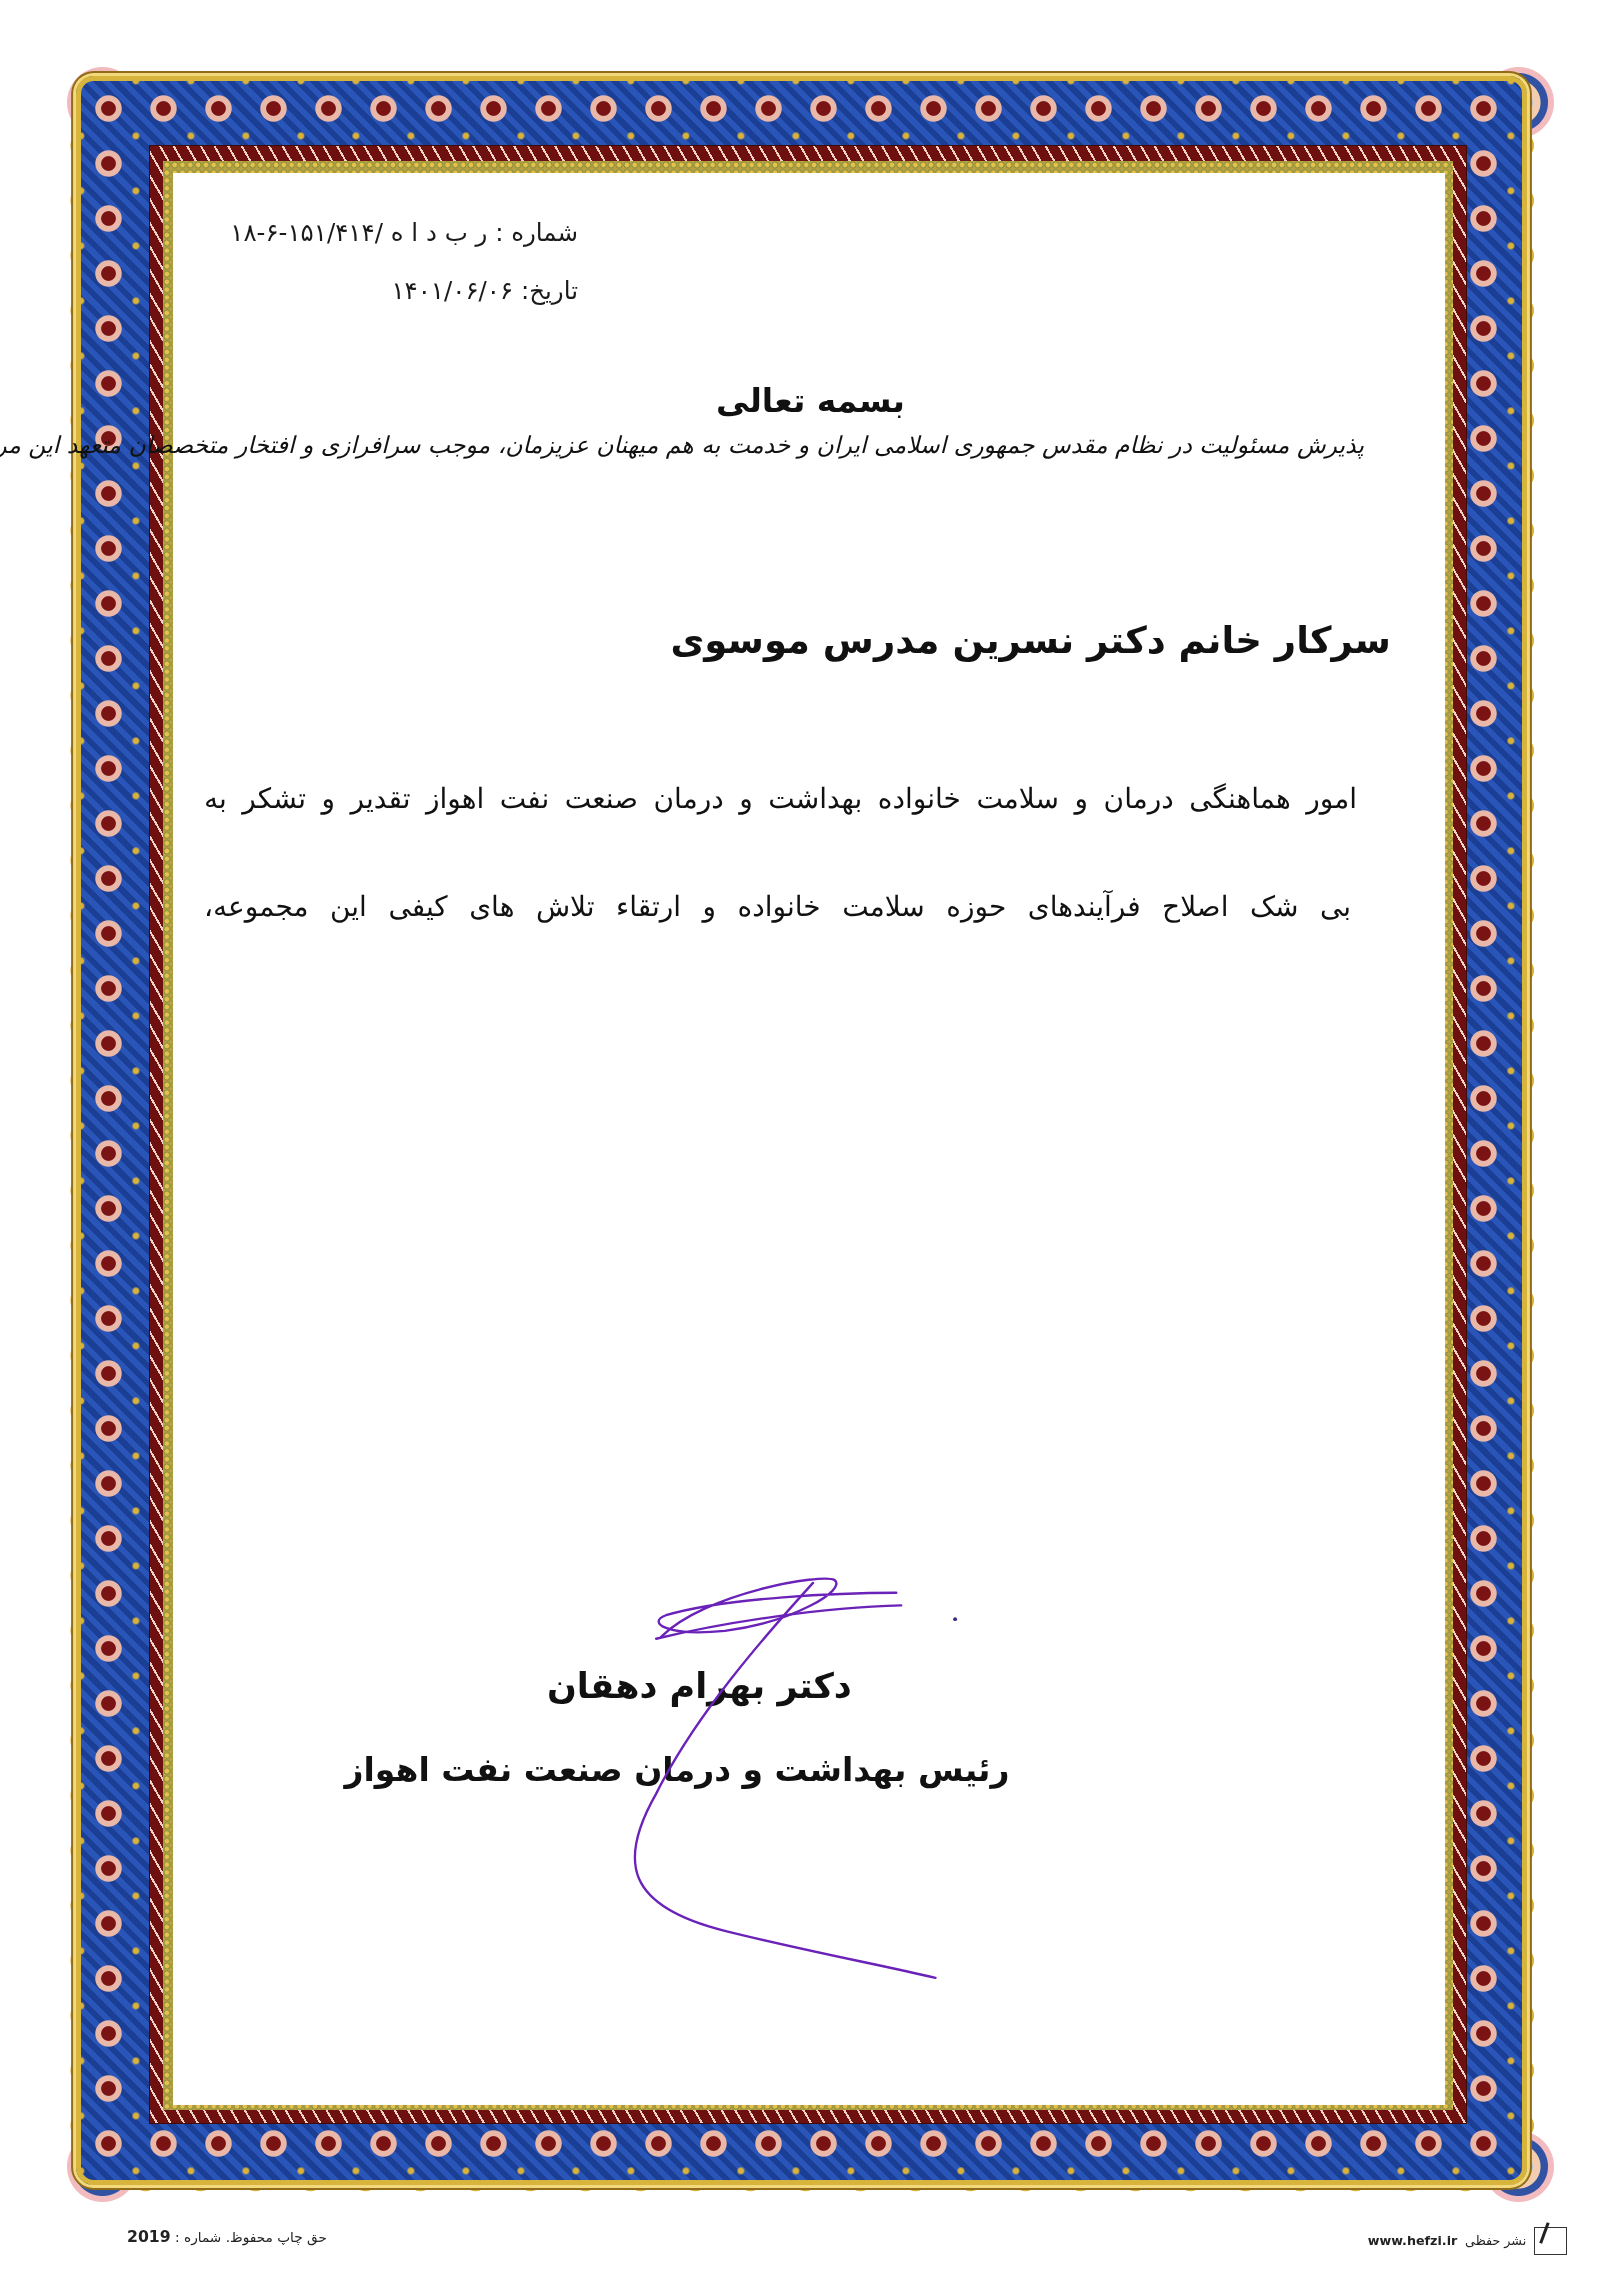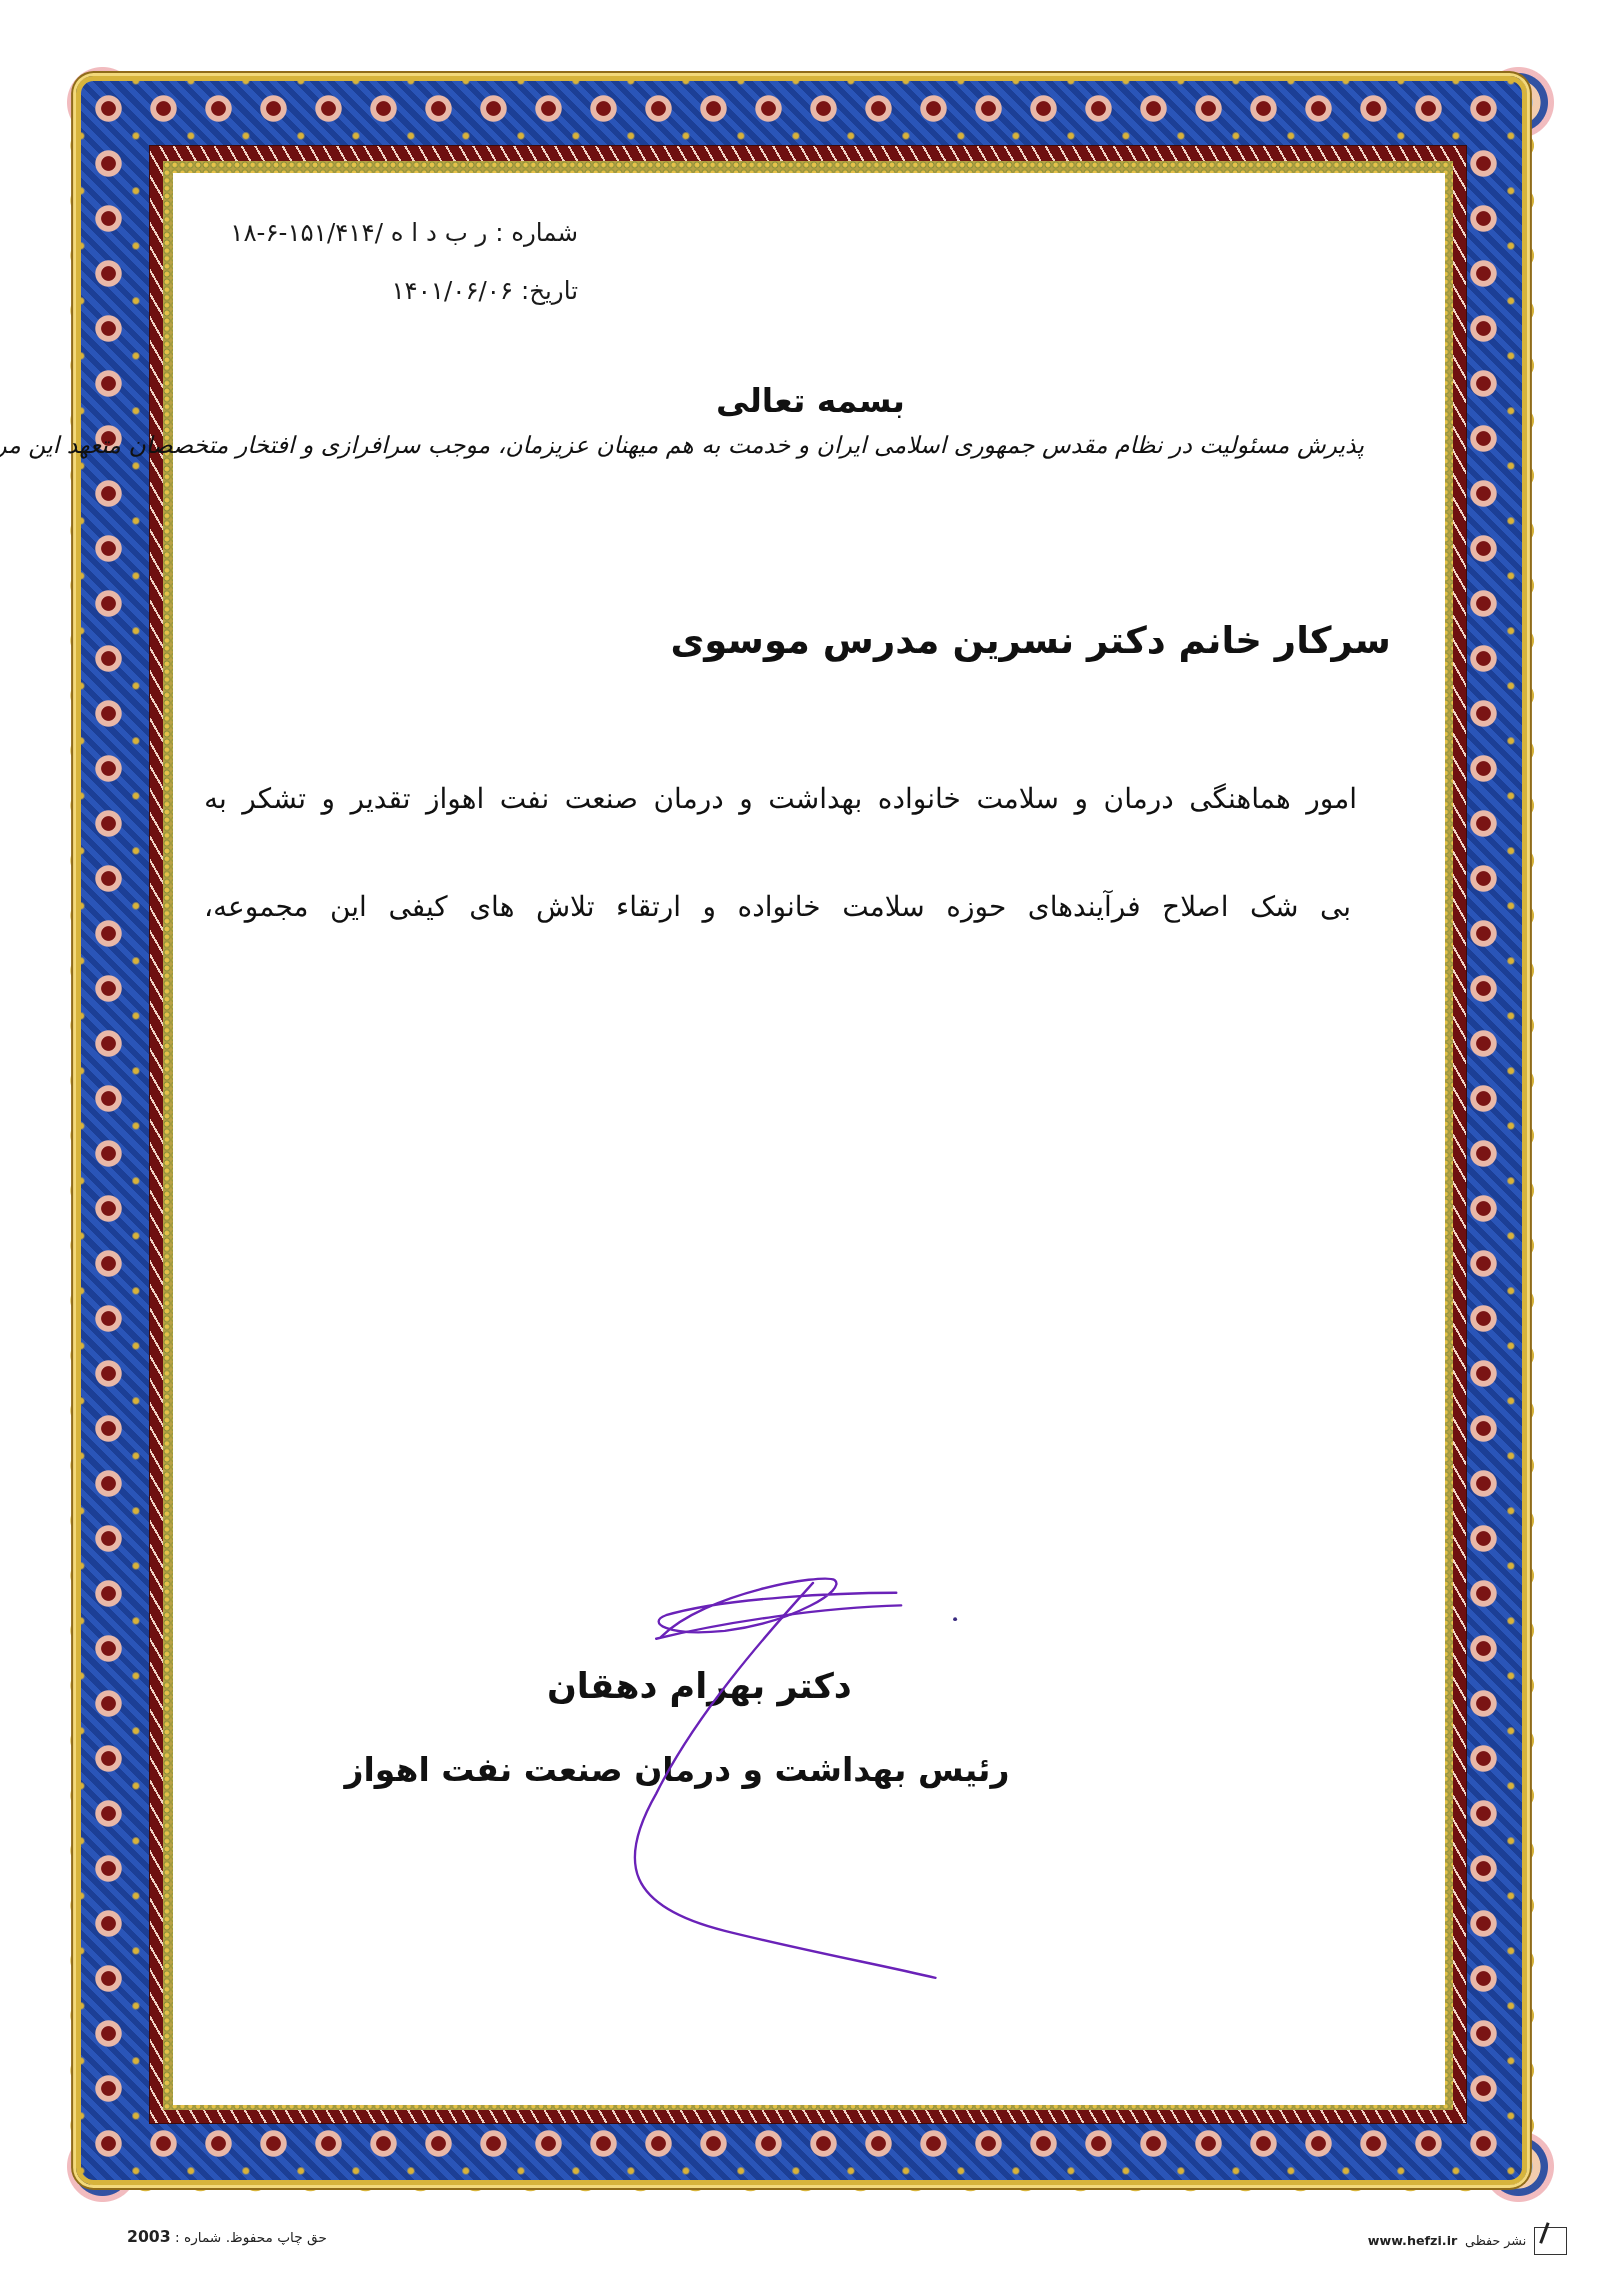--- a/index.html
+++ b/index.html
@@ -120,20 +120,20 @@
   <g fill="none" stroke="#6a22b8" stroke-width="2.4" stroke-linecap="round">
     <path d="M195 70 C 240 25, 360 5, 372 12 C 385 22, 330 55, 260 64 C 200 70, 180 55, 200 48 C 260 30, 380 25, 435 25"></path>
     <path d="M190 72 C 260 55, 360 40, 440 38"></path>
     <path d="M350 15 C 300 70, 230 150, 190 230 C 150 300, 160 345, 260 370 C 340 390, 420 405, 475 418"></path>
   </g>
   <circle cx="495" cy="52" r="2" fill="#3a2b80"></circle>
 </svg>
 
 <div class="footer-left">
   <span>حق چاپ محفوظ. شماره :</span>
-  <span class="code">2003</span>
+  <span class="code">2019</span>
 </div>
 <div class="footer-right">
   <span class="url">www.hefzi.ir</span>
   <span dir="rtl">نشر حفظی</span>
   <span class="publisher-logo"></span>
 </div>
 
 
 </body></html>

